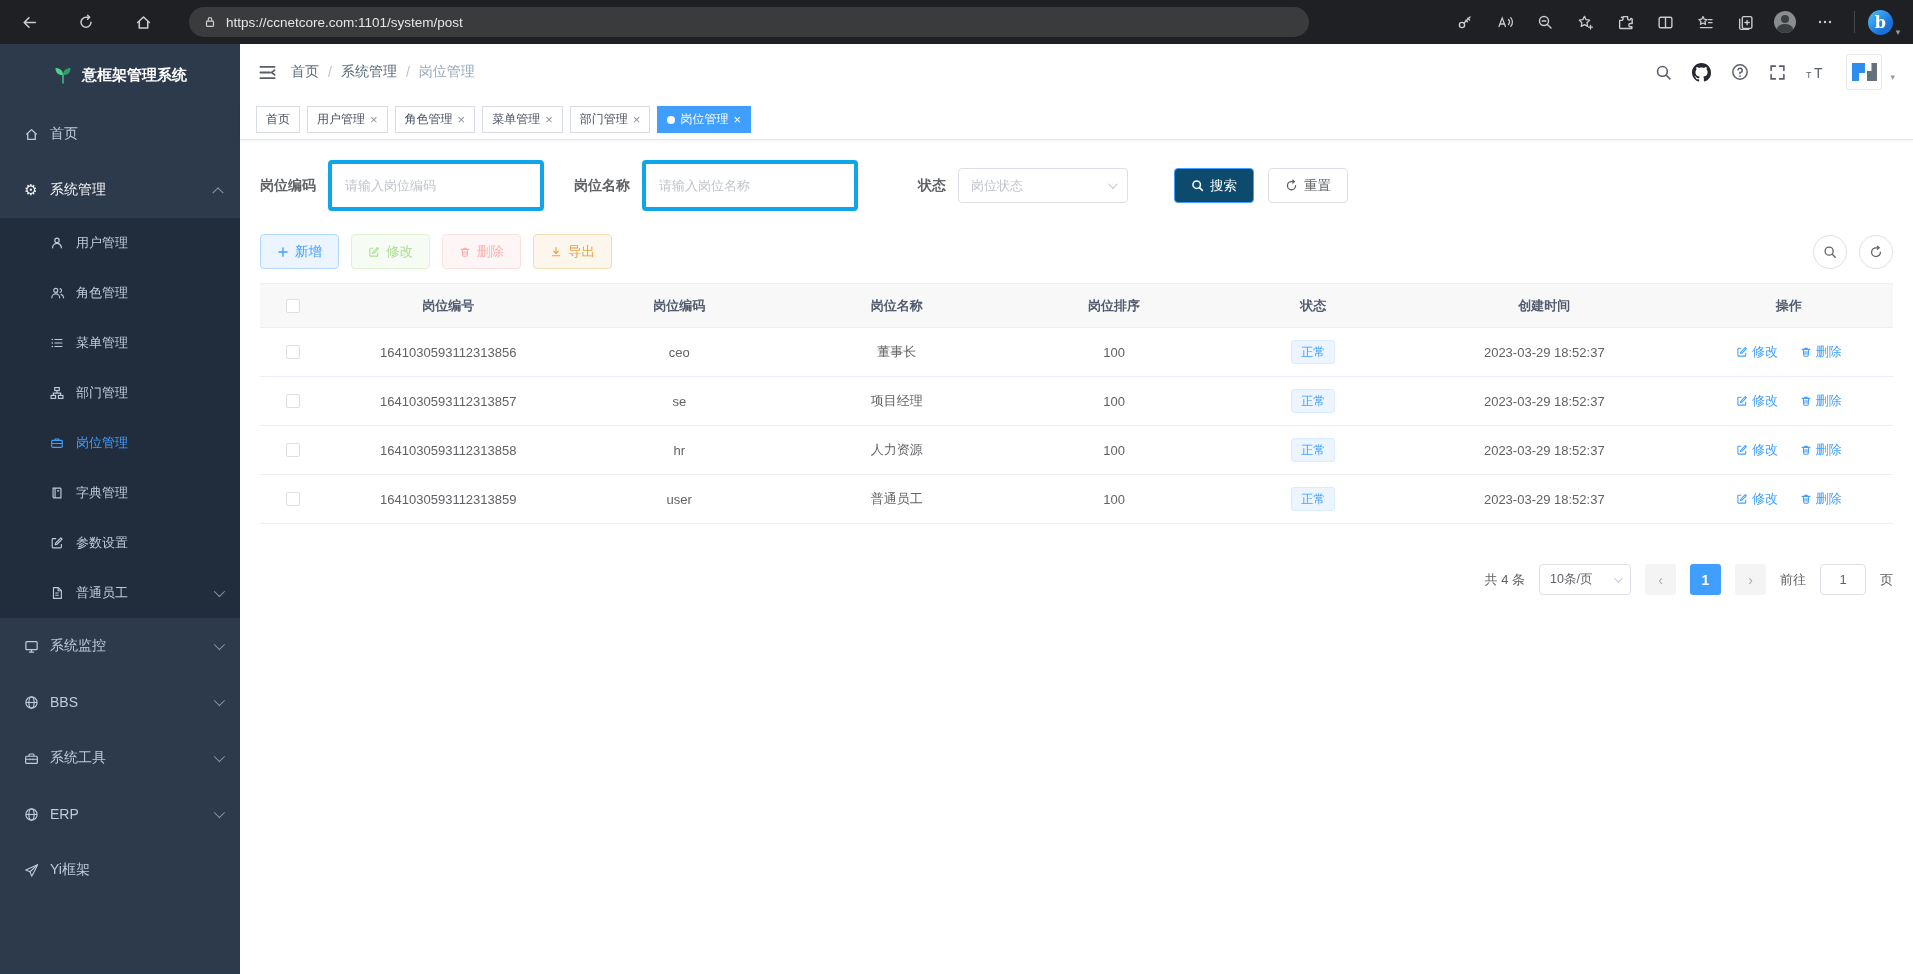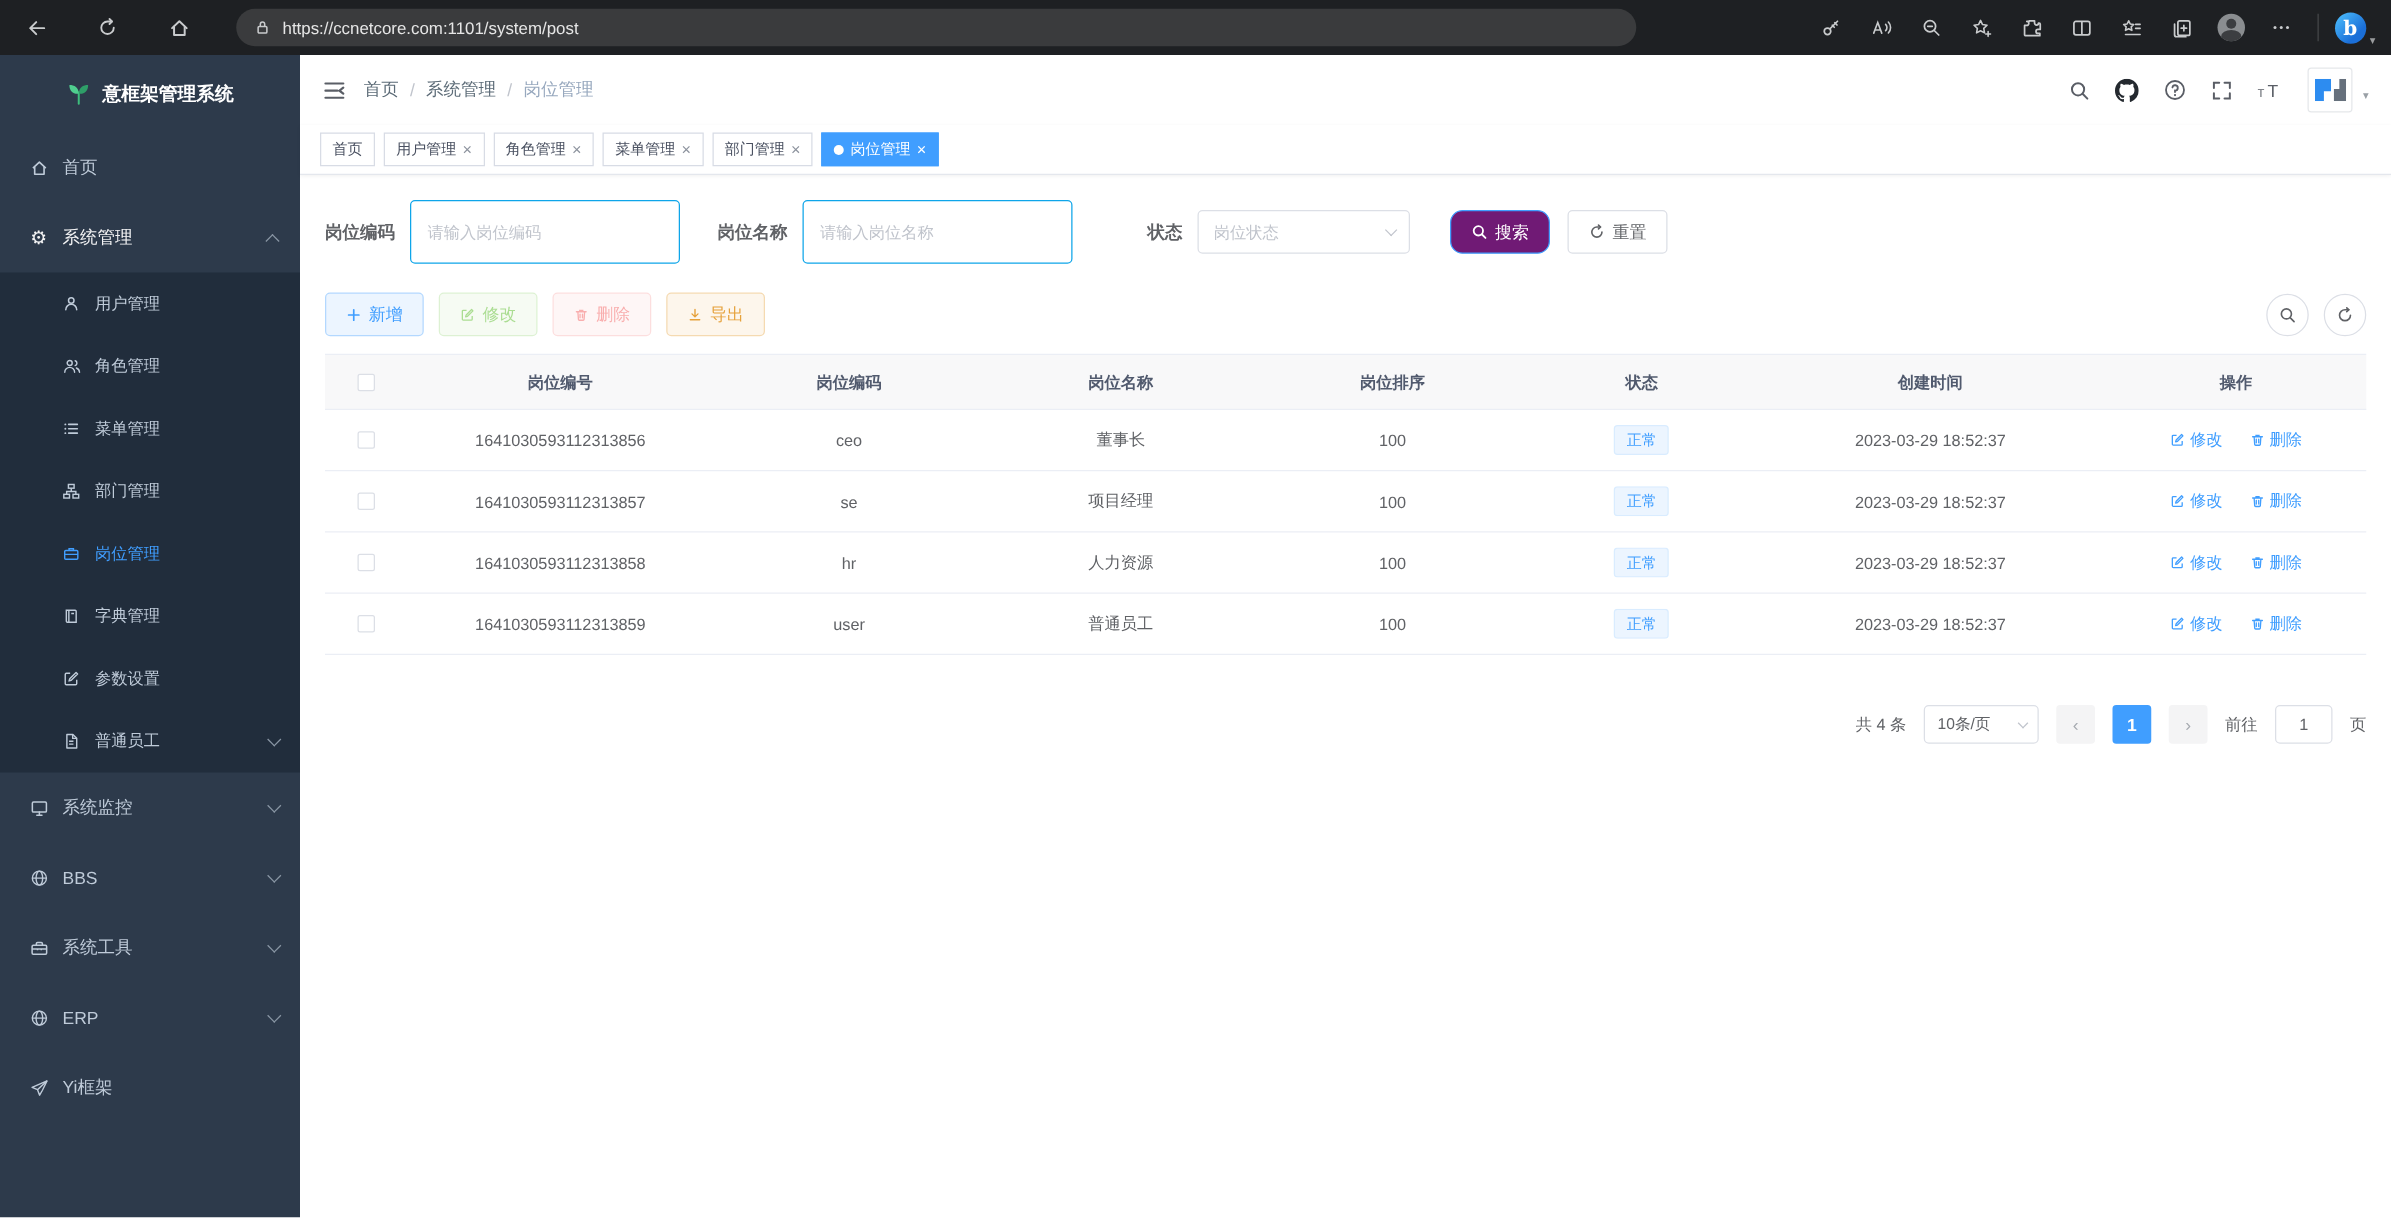--- a/index.html
+++ b/index.html
@@ -64,33 +64,33 @@
   .tab .tab-close { font-size:13px; color:#8d939e; line-height:1; }
   .tab.active { background:#409eff; border-color:#409eff; color:#fff; }
   .tab.active .tab-close { color:#fff; }
   .tab-dot { width:8px; height:8px; border-radius:50%; background:#fff; display:inline-block; }
 
   
   .content { flex:1; padding:16px 20px 0 20px; position:relative; min-width:0; }
 
   .filter-row { display:flex; align-items:center; margin-top:4px; }
   .f-label { font-size:14px; font-weight:bold; color:#606266; margin-right:12px; }
-  .inp { width:216px; height:51px; border:1px solid #0ea5e9; border-radius:4px; padding:16px 13px;
+  .inp { width:216px; height:51px; border:4px solid #0ea5e9; border-radius:4px; padding:16px 13px;
     font-size:13px; color:#606266; outline:none; font-family:inherit; }
   .inp::placeholder { color:#c0c4cc; }
   .gap-lg { margin-left:30px; }
   .gap-xl { margin-left:60px; }
   .sel { width:170px; height:35px; border:1px solid #dcdfe6; border-radius:4px; padding:0 12px;
     display:flex; align-items:center; justify-content:space-between; cursor:pointer; }
   .sel .sel-ph { color:#c0c4cc; font-size:13px; }
   .sel .chev { border-color:#c0c4cc; width:7px; height:7px; margin:0; }
   .btn { display:inline-flex; align-items:center; gap:6px; height:35px; padding:0 16px;
     border-radius:4px; font-size:13.5px; cursor:pointer; border:1px solid #dcdfe6; background:#fff;
     color:#606266; font-family:inherit; }
-  .btn.primary { background:#701a75; border-color:#409eff; color:#fff; margin-left:32px;border-radius:10px; }
+  .btn.primary { background:#0c4a6e; border-color:#409eff; color:#fff; margin-left:46px; }
   .btn.plain-reset { margin-left:14px; }
   .btn.soft-blue { background:#ecf5ff; border-color:#b3d8ff; color:#409eff;text-align:right; }
   .btn.soft-green { background:#f0f9eb; border-color:#c2e7b0; color:#67c23a; }
   .btn.soft-red { background:#fef0f0; border-color:#fbc4c4; color:#f56c6c; }
   .btn.soft-orange { background:#fdf6ec; border-color:#f5dab1; color:#e6a23c; }
   .btn.disabled { opacity:.55; cursor:not-allowed; }
 
   .tool-row { display:flex; align-items:center; gap:12px; margin-top:23px; }
   .tool-right { margin-left:auto; display:flex; gap:12px; }
   .circle-btn { width:34px; height:34px; border-radius:50%; border:1px solid #dcdfe6; background:#fff;

